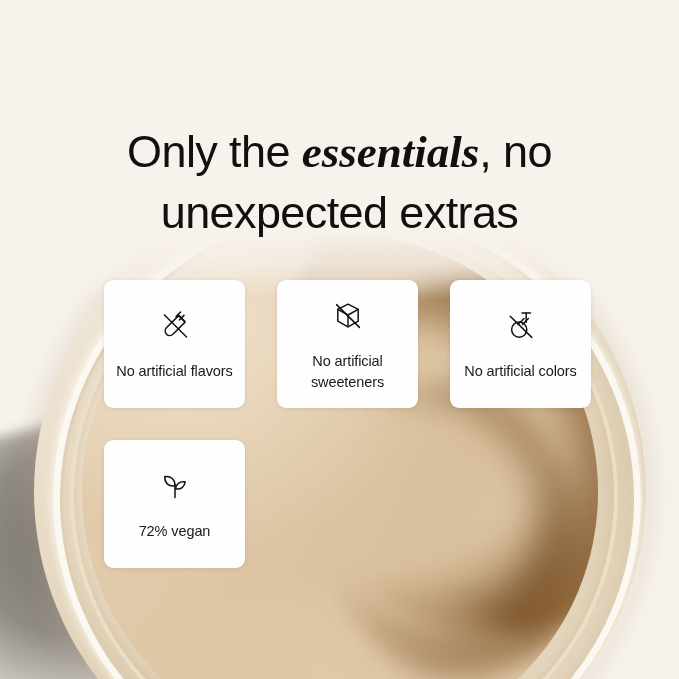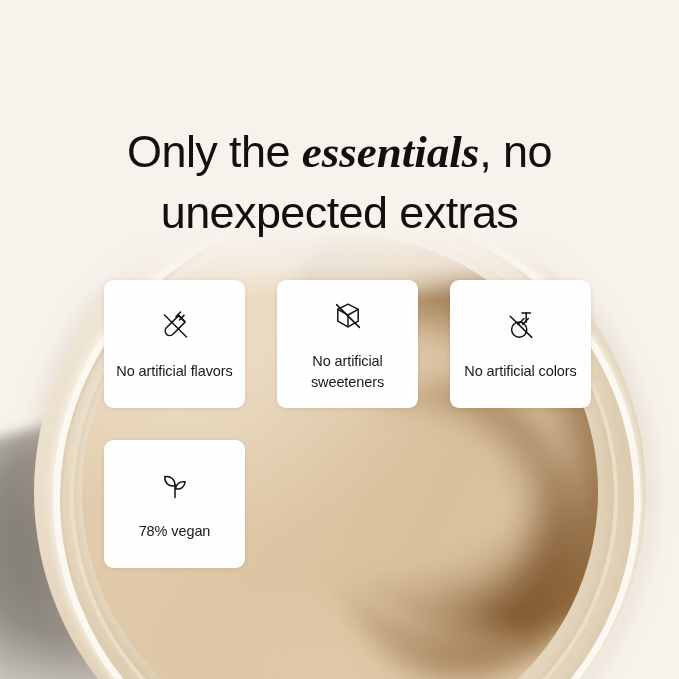--- a/index.html
+++ b/index.html
@@ -332,19 +332,19 @@
     </div>
 
     <div class="card">
       <div class="card-icon">
         <svg width="38" height="38" viewBox="0 0 38 38" fill="none" stroke="#14120f" stroke-width="1.5" stroke-linecap="round" stroke-linejoin="round">
           <path d="M19.0 30.5 L19.0 18.2"></path>
           <path d="M19.0 19.0 C12.0 19.5 8.6 16.0 8.8 9.6 C15.6 9.0 19.2 12.6 19.0 19.0 Z"></path>
           <path d="M19.4 22.0 C24.6 22.6 28.2 20.0 29.2 14.8 C24.0 14.0 20.2 16.6 19.4 22.0 Z"></path>
         </svg>
       </div>
-      <div class="card-label">78% vegan</div>
+      <div class="card-label">72% vegan</div>
     </div>
 
 
 
   </div>
 </div>
 
 </body></html>

